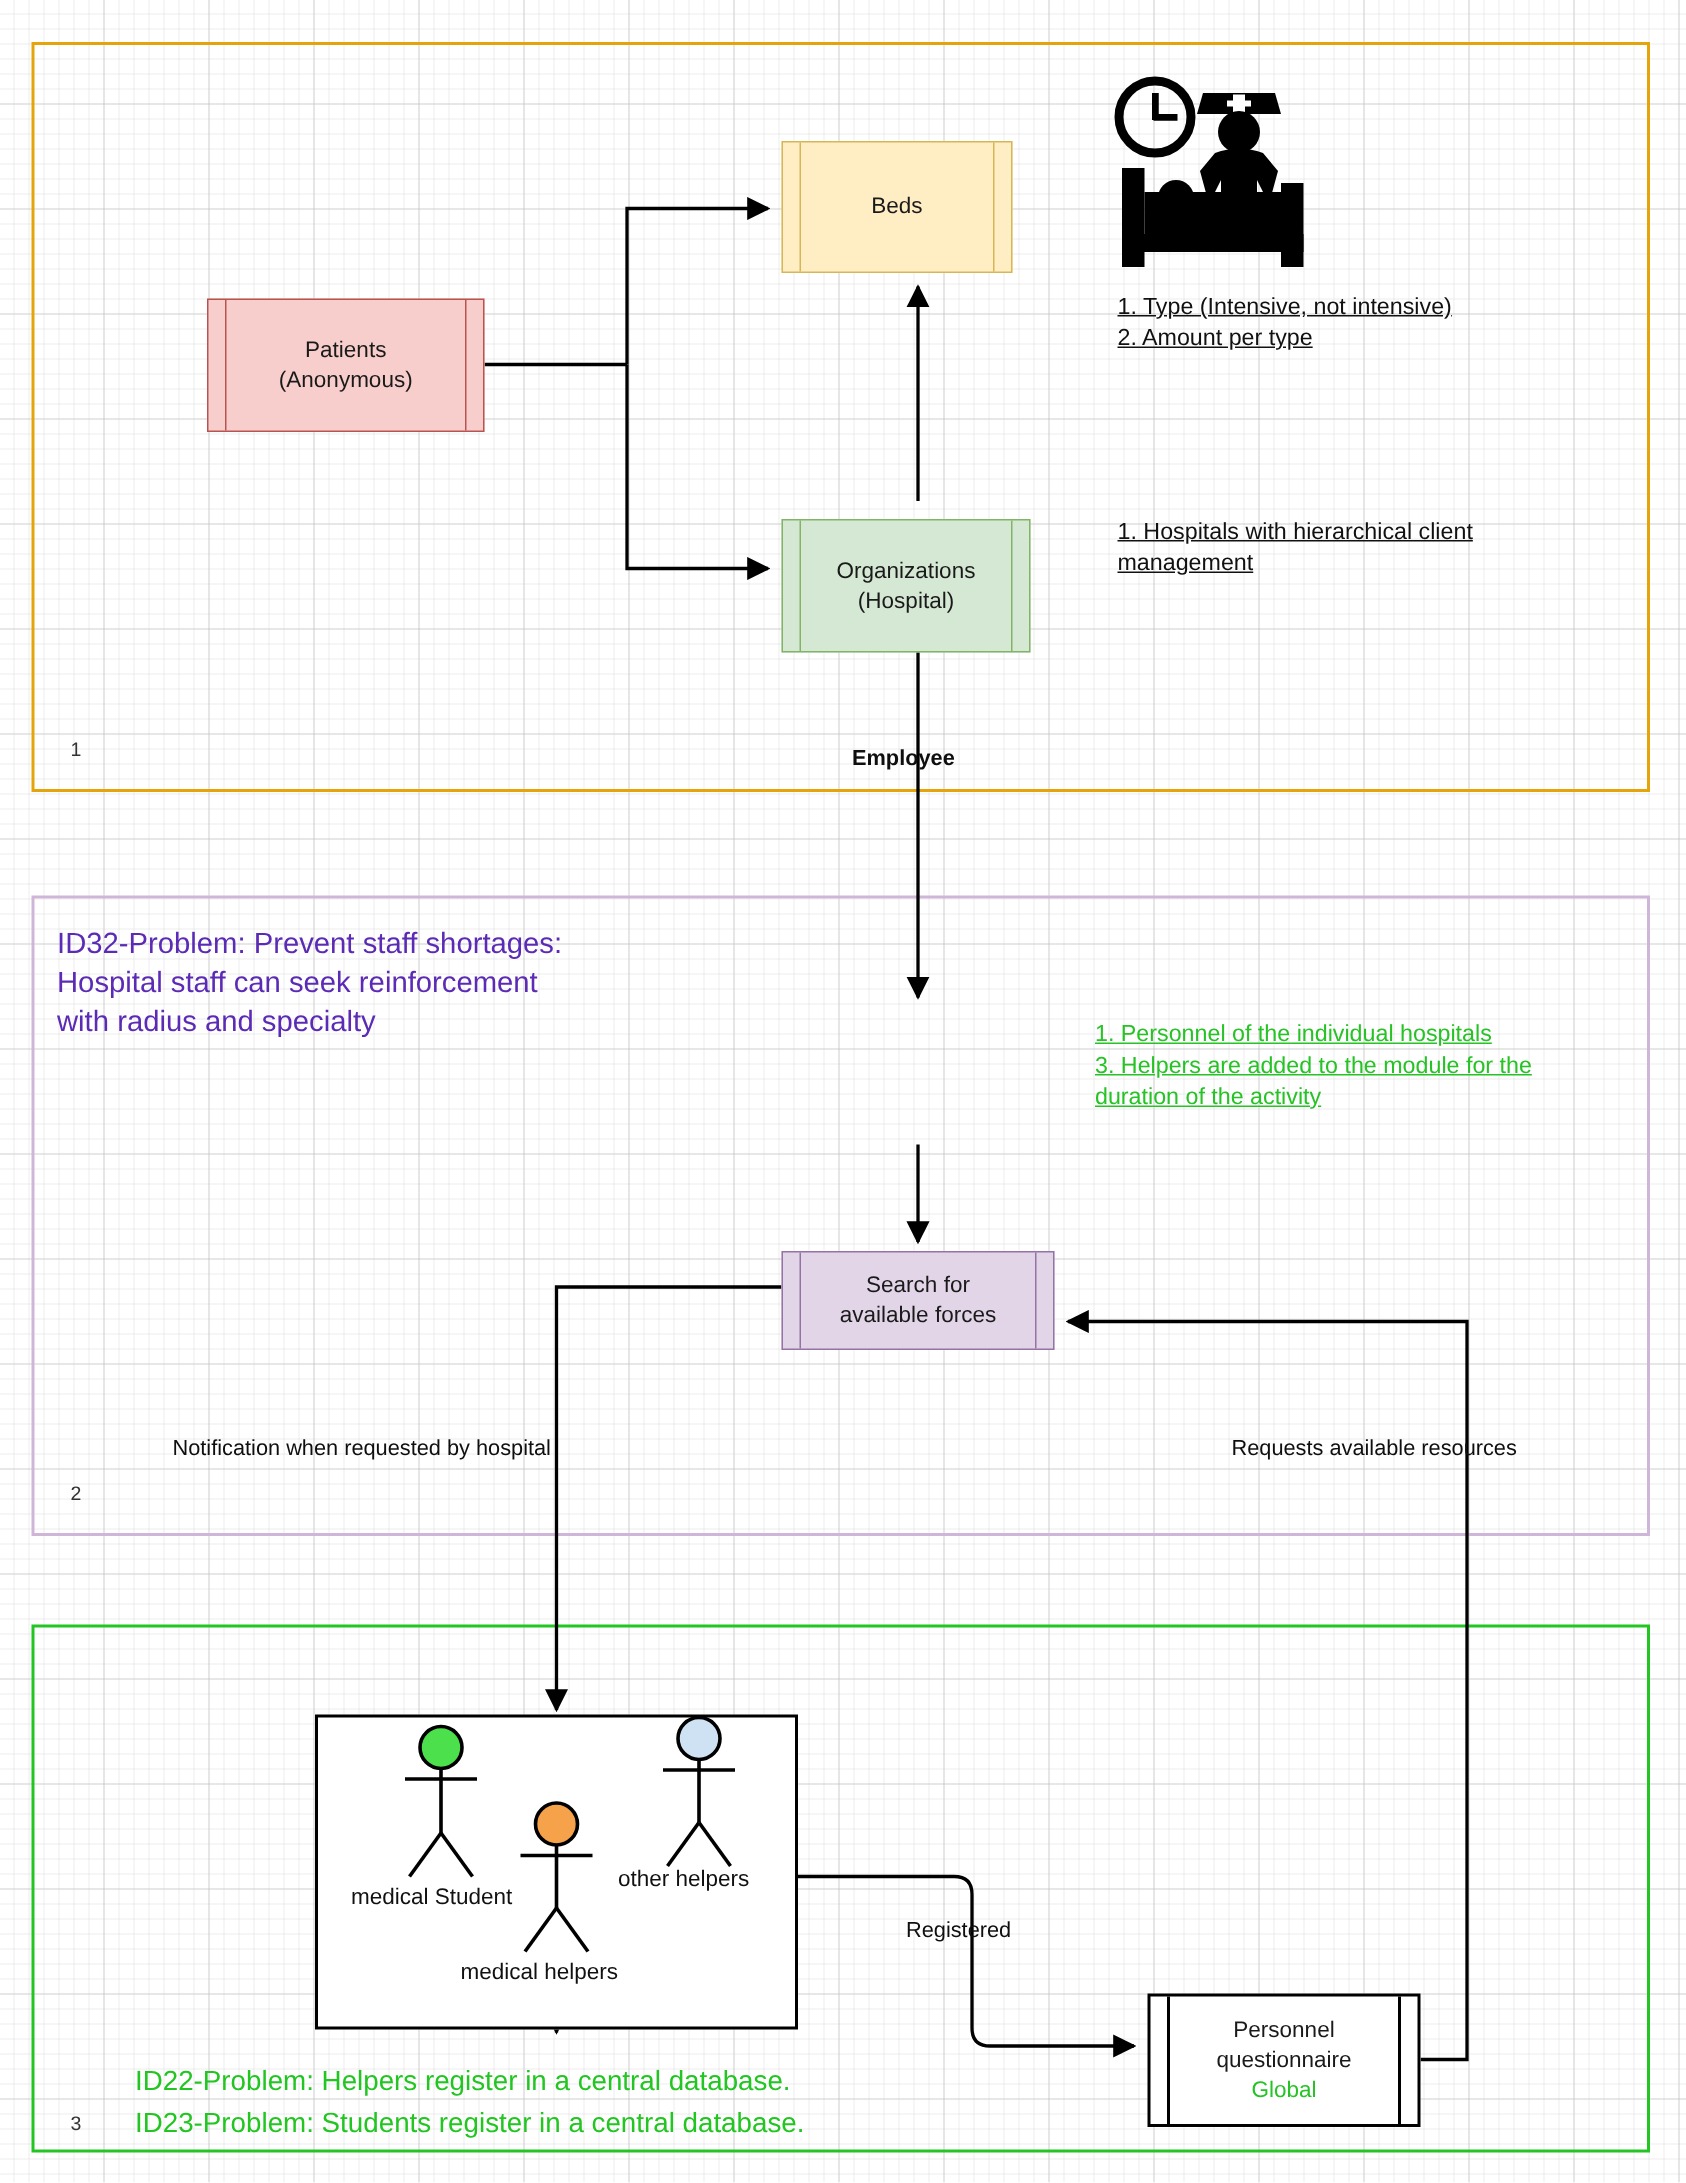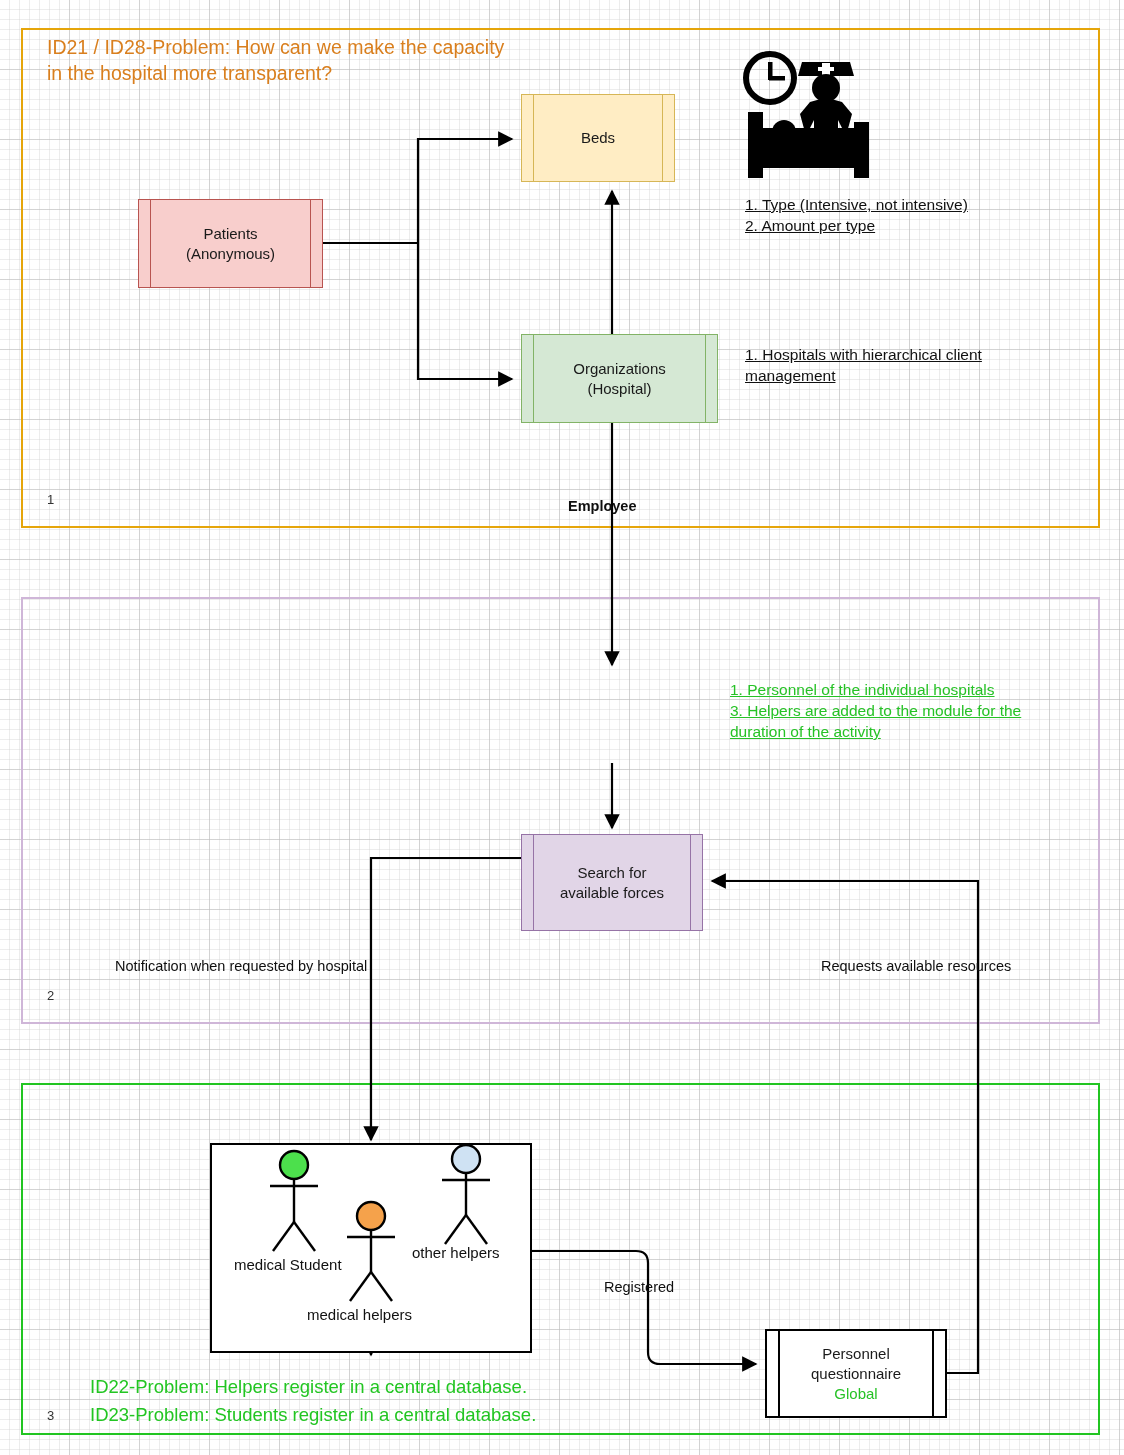--- a/index.html
+++ b/index.html
@@ -31,25 +31,26 @@
   svg.layer{position:absolute;left:0;top:0;width:1124px;height:1455px;pointer-events:none;}
   .gl{position:absolute;font-size:15px;color:#26c226;}
 </style>
 </head>
 <body>
 
 <div id="canvas">
 
   <div class="pool" style="left:21px;top:28px;width:1079px;height:500px;border:2.5px solid #e5a50a;"></div>
   <div class="pool-num" style="left:47px;top:492px;">1</div>
-  <div class="title" style="left:47px;top:34px;color:#d97f1e;">ID21 / ID28-Problem: How can we make the capacity
-in the hospital more transparent?</div>
 
   <div class="pool" style="left:21px;top:597px;width:1079px;height:427px;border:2px solid #cfb6d8;"></div>
   <div class="pool-num" style="left:47px;top:988px;">2</div>
+  <div class="title" style="left:38px;top:616px;color:#5b2bb5;">ID32-Problem: Prevent staff shortages:
+Hospital staff can seek reinforcement
+with radius and specialty</div>
 
   <div class="pool" style="left:21px;top:1083px;width:1079px;height:352px;border:2.5px solid #22c522;"></div>
   <div class="pool-num" style="left:47px;top:1408px;">3</div>
   <div class="title" style="left:90px;top:1373px;color:#22c522;font-size:18.5px;line-height:28px;">ID22-Problem: Helpers register in a central database.
 ID23-Problem: Students register in a central database.</div>
 
   <svg class="layer">
     <defs>
       <marker id="arrow" viewBox="0 0 10 10" refX="9" refY="5" markerWidth="7" markerHeight="7" orient="auto-start-reverse">
         <path d="M 0 0 L 10 5 L 0 10 z" fill="#000"></path>
@@ -85,29 +86,29 @@
     <span class="inner">Beds</span>
   </div>
 
   <div class="nodebox" style="left:138px;top:199px;width:185px;height:89px;background:#f8cecc;border:1.6px solid #b85450;">
     <span class="bar-l" style="border-left:1.6px solid #b85450;"></span>
     <span class="bar-r" style="border-left:1.6px solid #b85450;"></span>
     <span class="inner">Patients
 (Anonymous)</span>
   </div>
 
-  <div class="nodebox" style="left:521px;top:334px;width:197px;height:89px;background:#d5e8d4;border:1.6px solid #82b366;">
+  <div class="nodebox" style="left:521px;top:346px;width:166px;height:89px;background:#d5e8d4;border:1.6px solid #82b366;">
     <span class="bar-l" style="border-left:1.6px solid #82b366;"></span>
     <span class="bar-r" style="border-left:1.6px solid #82b366;"></span>
     <span class="inner">Organizations
 (Hospital)</span>
   </div>
 
 
-  <div class="nodebox" style="left:521px;top:834px;width:182px;height:97px;background:#e1d5e7;border:1.8px solid #9673a6;">
+  <div class="nodebox" style="left:521px;top:834px;width:182px;height:66px;background:#e1d5e7;border:1.8px solid #9673a6;">
     <span class="bar-l" style="border-left:1.8px solid #9673a6;"></span>
     <span class="bar-r" style="border-left:1.8px solid #9673a6;"></span>
     <span class="inner">Search for
 available forces</span>
   </div>
 
   <div class="nodebox" style="left:765px;top:1329px;width:182px;height:89px;background:#ffffff;border:2.2px solid #000;flex-direction:column;">
     <span class="bar-l" style="border-left:2.2px solid #000;"></span>
     <span class="bar-r" style="border-left:2.2px solid #000;"></span>
     <span class="inner">Personnel

